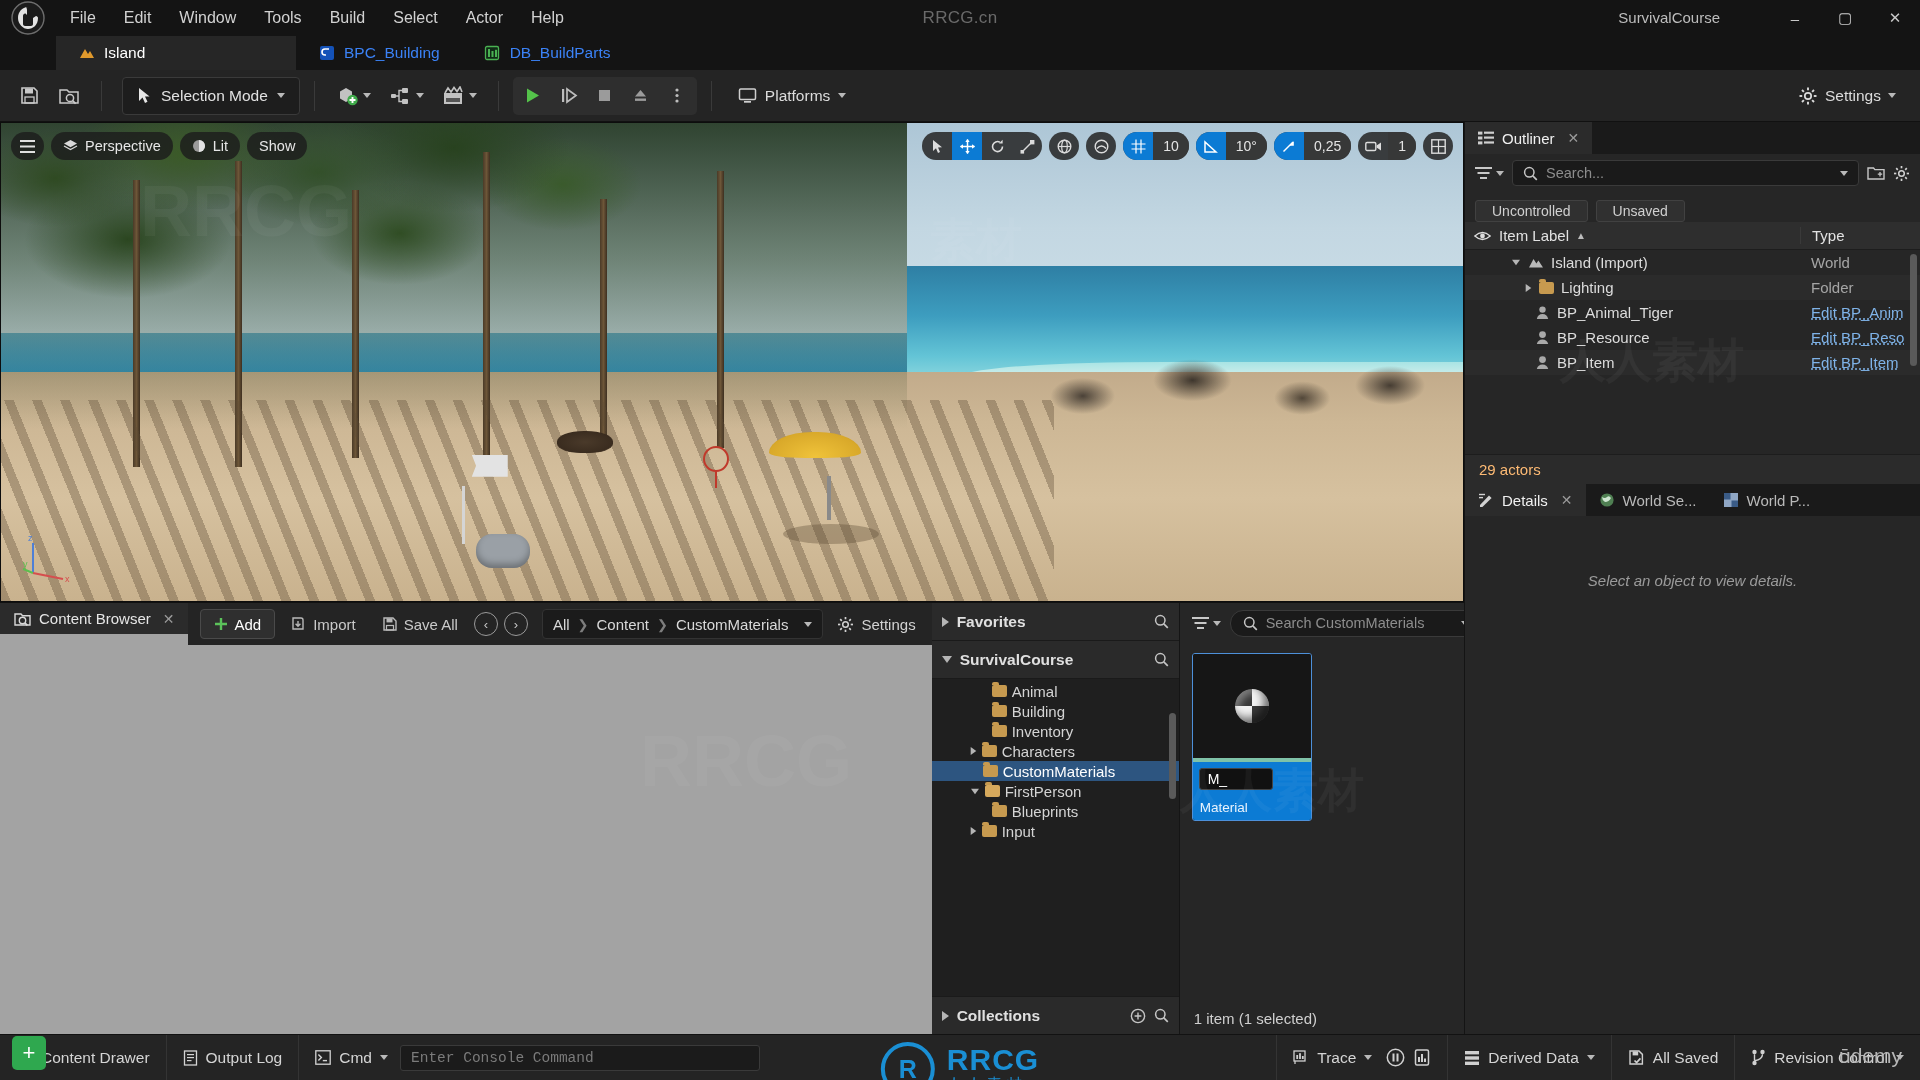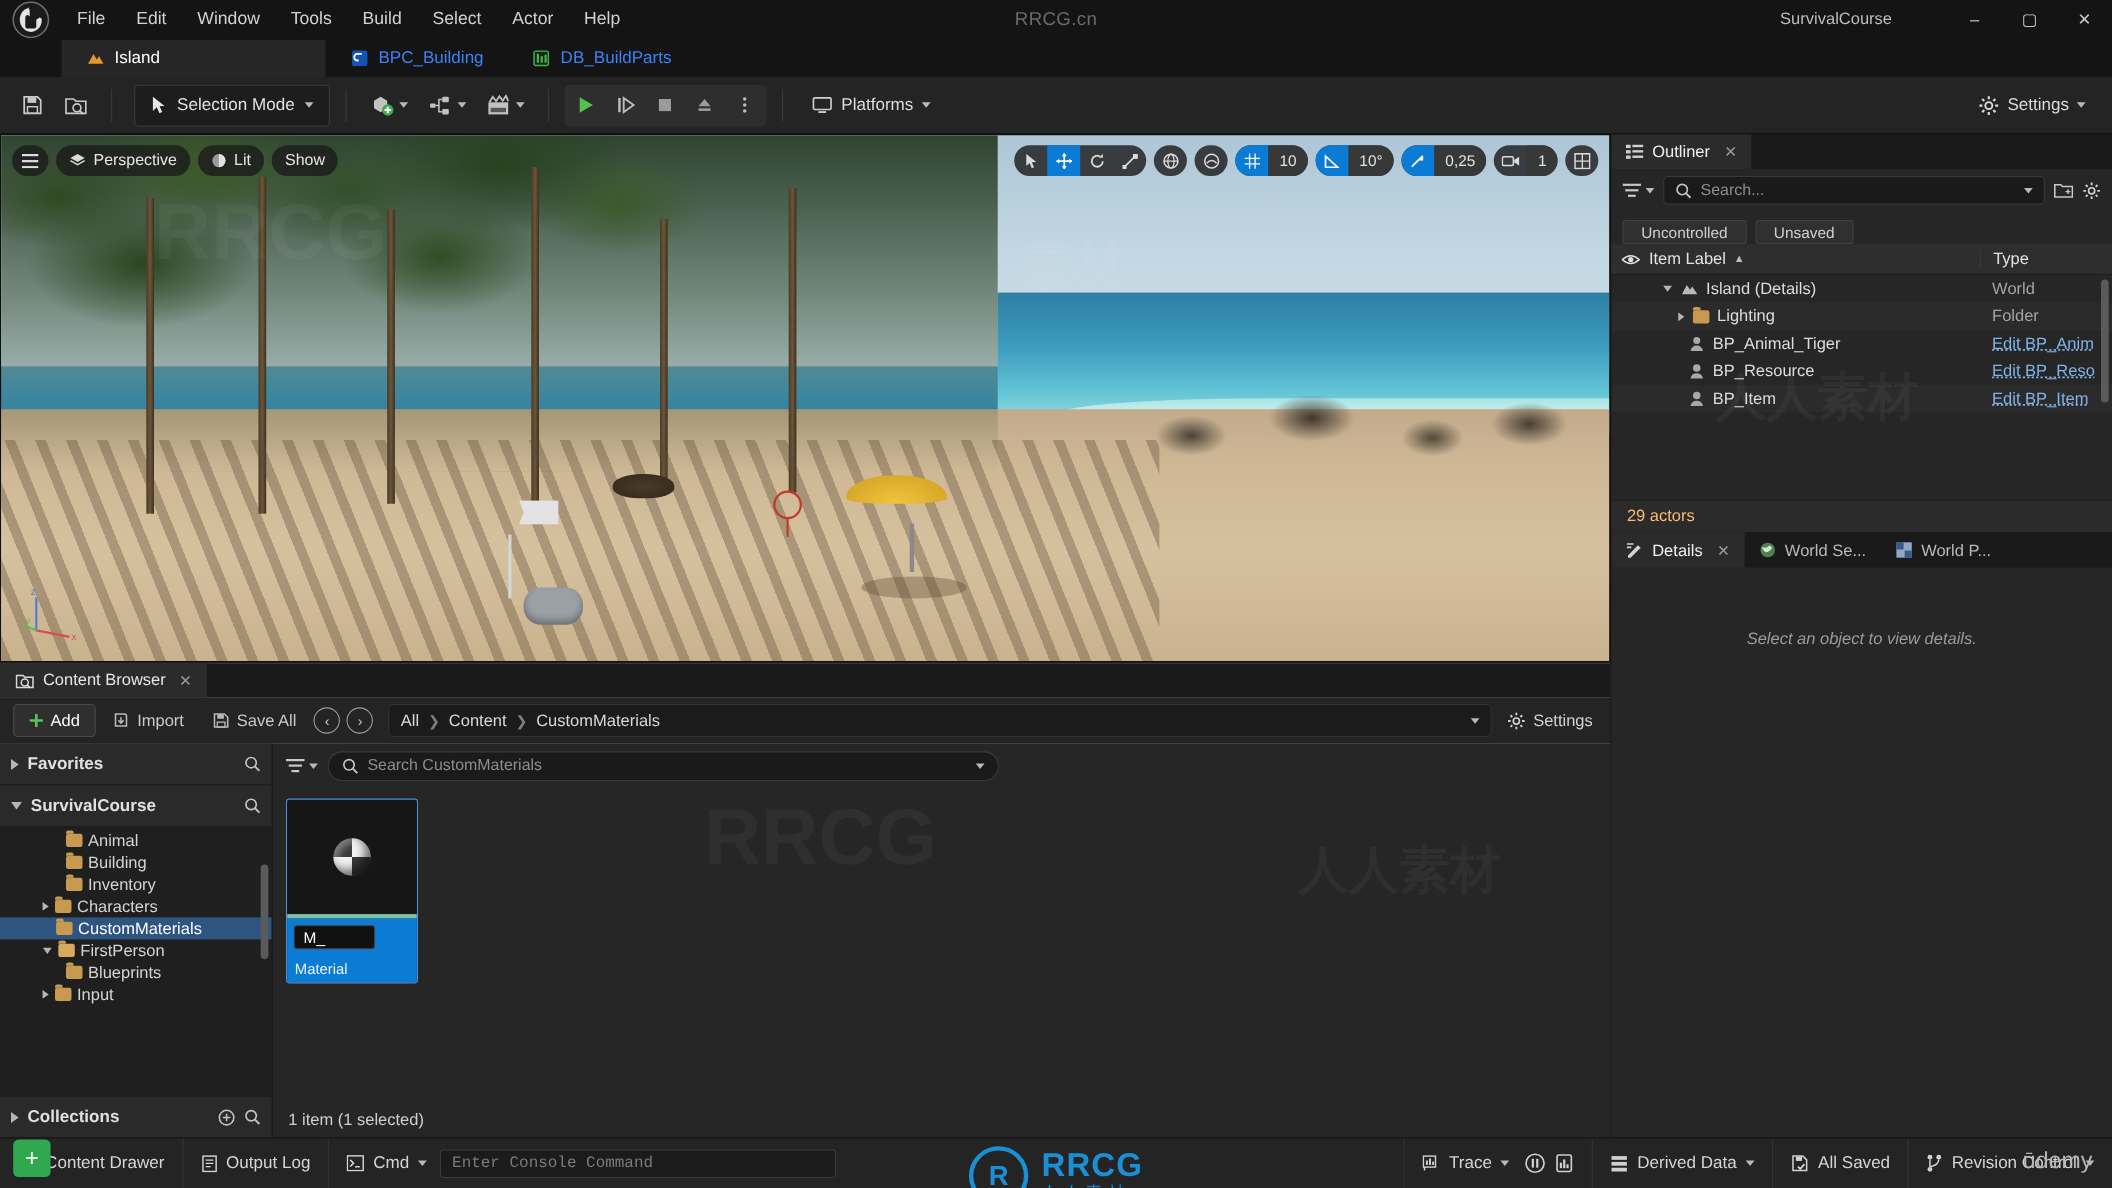--- a/index.html
+++ b/index.html
@@ -189,21 +189,21 @@
   .gz-val {
     height: 28px; display: flex; align-items: center; padding: 0 10px; font-size: 14px;
     color: #e4e4e4; background: rgba(55,55,55,.9);
   }
   .gz-round {
     width: 30px; height: 28px; display: flex; align-items: center; justify-content: center;
     background: rgba(40,40,40,.88); border-radius: 14px; color: #d6d6d6;
   }
 
   
-  .cbrowser { flex: 1; display: flex; flex-direction: column; background: #a3a3a3; min-height: 0; border-top: 1px solid #111; }
+  .cbrowser { flex: 1; display: flex; background: #a3a3a3; min-height: 0; border-top: 1px solid #111; }
   .cb-tabrow { height: 31px; background: #1a1a1a; display: flex; align-items: flex-end; flex: none; }
   .cb-tab {
     height: 31px; display: flex; align-items: center; gap: 8px; padding: 0 14px;
     background: #2b2b2b; font-size: 15px; color: #e6e6e6;
   }
   .cb-tab .x { color: #9a9a9a; font-size: 14px; margin-left: 4px; }
   .cb-toolrow {
     height: 42px; display: flex; align-items: center; gap: 6px; padding: 0 12px; flex: none;
     background: #242424;
   }
@@ -995,21 +995,21 @@
         <div class="ol-rows">
           <div class="orow">
             <span class="ind" style="width:46px"></span>
             <span class="nm">
               <span class="tri down sm"></span>
               <span class="ic">
                 <svg width="16" height="13" viewBox="0 0 16 13">
                     <path d="M1 11.5 L5.5 3 L8.4 7.5 L10.4 4.5 L15 11.5 Z" fill="#b9b9b9"></path>
                   </svg>
               </span>
-              <span>Island (Details)</span>
+              <span>Island (Import)</span>
             </span>
             <span class="ty">World</span>
           </div>
           <div class="orow alt">
             <span class="ind" style="width:60px"></span>
             <span class="nm">
               <span class="tri sm"></span>
               <span class="fold-ic"></span>
               <span>Lighting</span>
             </span>

